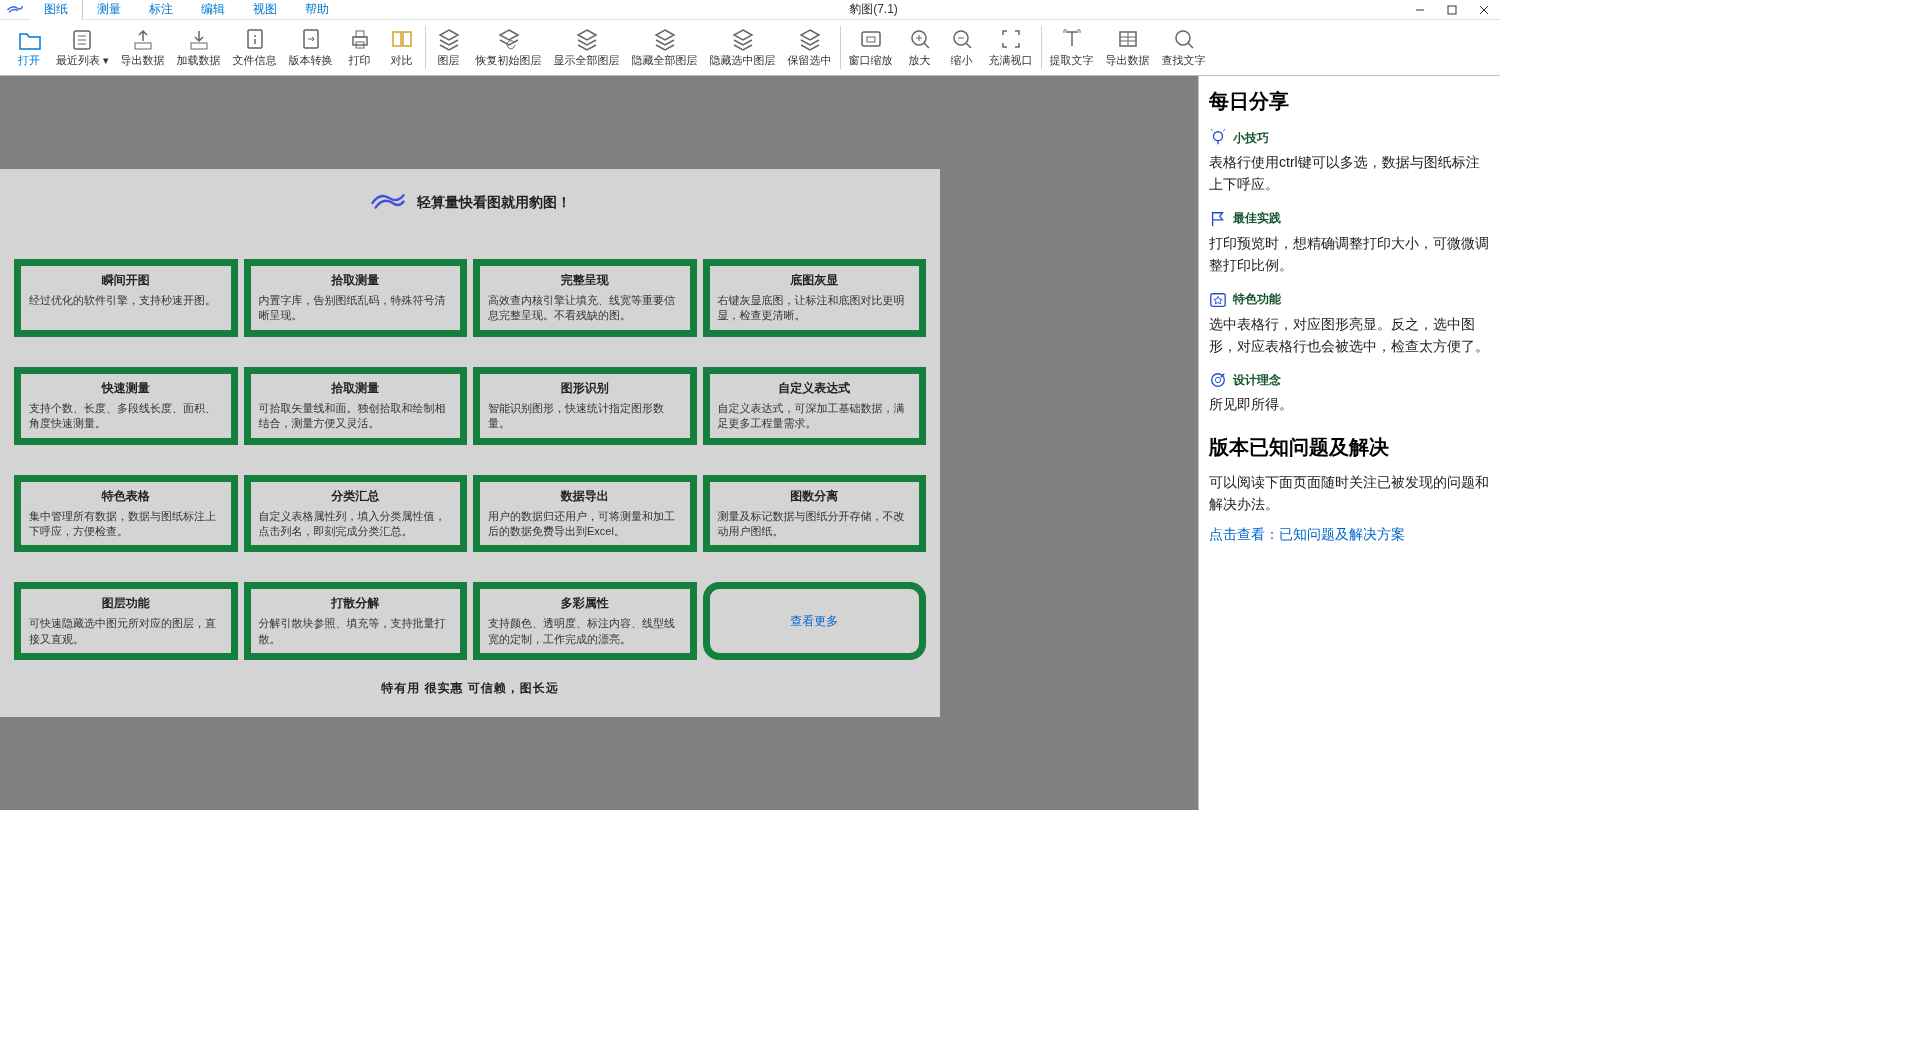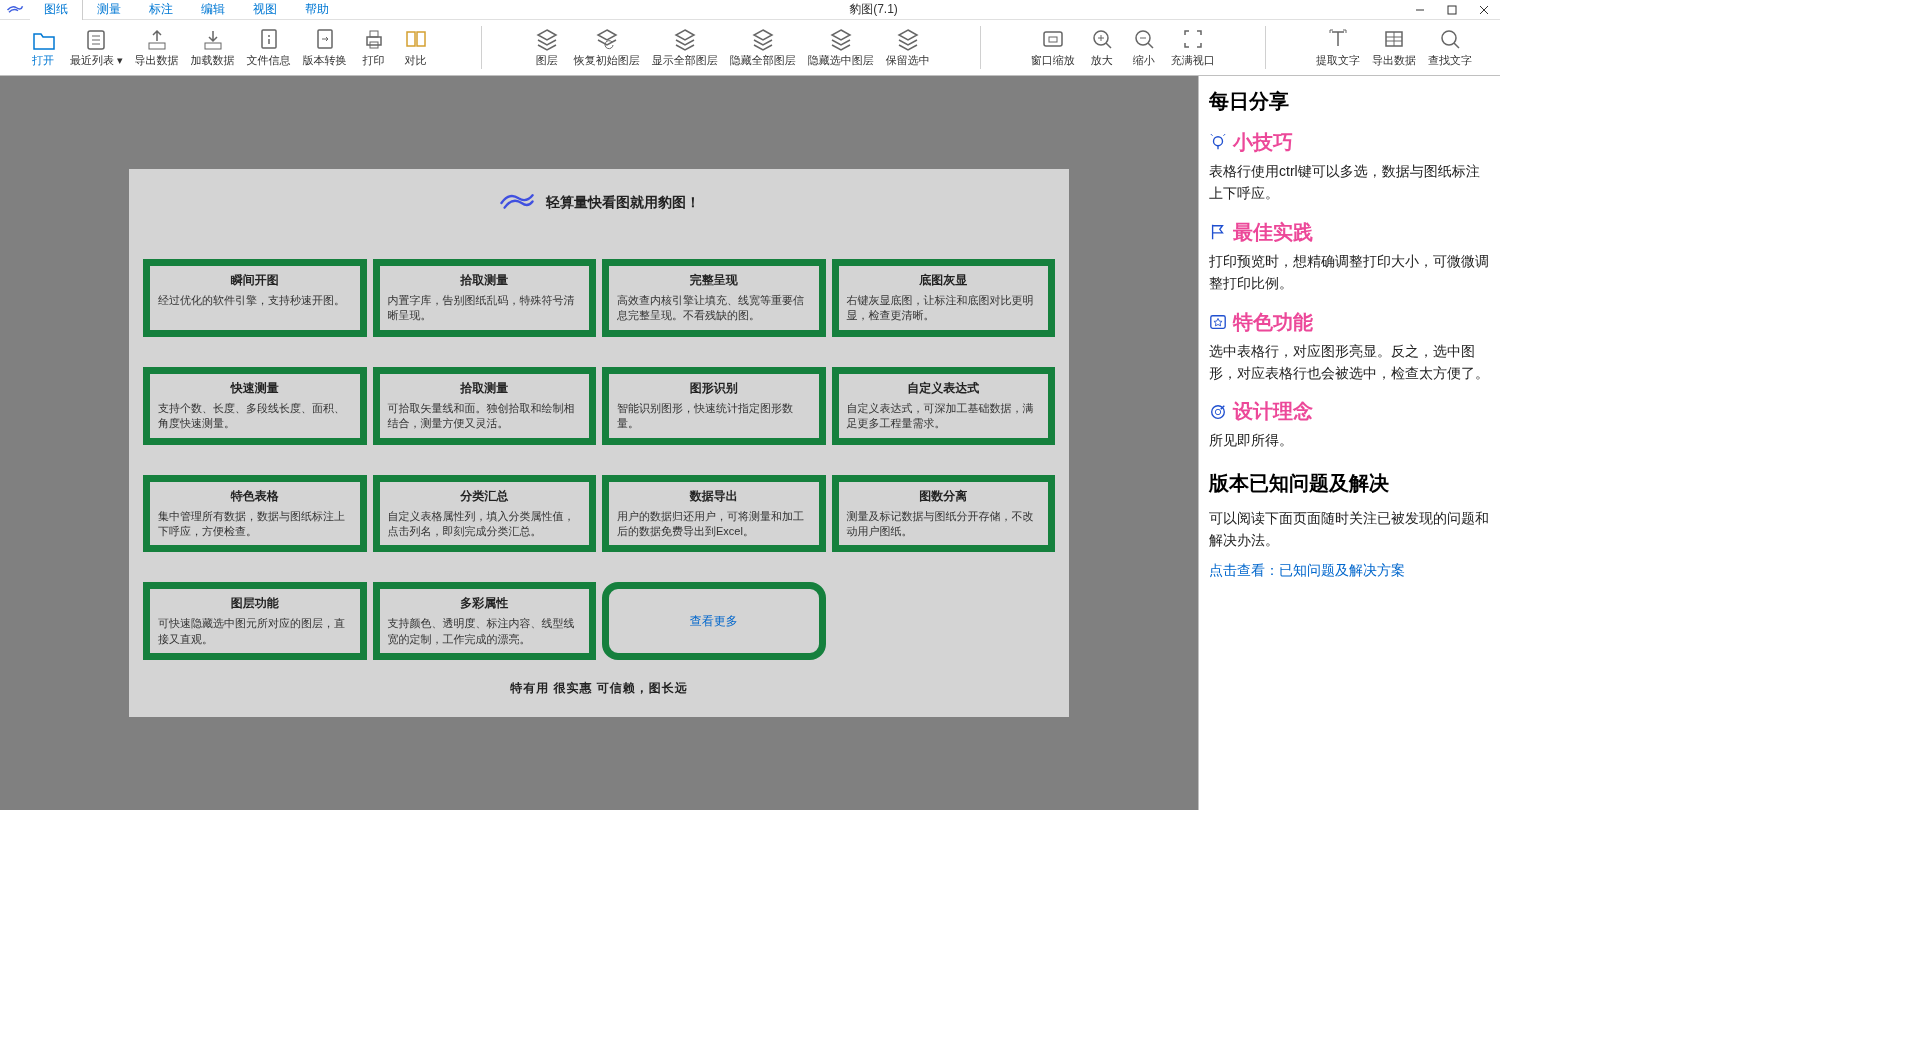--- a/index.html
+++ b/index.html
@@ -7,48 +7,48 @@
 
 .titlebar { height: 20px; display: flex; align-items: center; border-bottom: 1px solid #e0e0e0; }
 .titlebar .logo { width: 30px; display: flex; align-items: center; justify-content: center; }
 .titlebar .tabs { display: flex; }
 .titlebar .tab { padding: 2px 14px; font-size: 12px; color: #0078d4; cursor: pointer; }
 .titlebar .tab.active { background: #fff; border-right: 1px solid #ccc; }
 .titlebar .title { flex: 1; text-align: center; font-size: 12px; color: #333; }
 .titlebar .winbtns { display: flex; }
 .titlebar .wbtn { width: 32px; height: 20px; display: flex; align-items: center; justify-content: center; cursor: pointer; }
 
-.ribbon { height: 56px; display: flex; align-items: stretch; border-bottom: 1px solid #c0c0c0; padding: 0 22px; gap: 0; justify-content: space-between; }
+.ribbon { height: 56px; display: flex; align-items: stretch; border-bottom: 1px solid #c0c0c0; padding: 0 8px; gap: 0; }
 .ribbon-group { display: flex; align-items: stretch; }
 .ribbon-sep { width: 1px; background: #d0d0d0; margin: 6px 2px; }
 .rbtn { display: flex; flex-direction: column; align-items: center; justify-content: center; padding: 2px 6px; cursor: pointer; min-width: 42px; }
 .rbtn .icon { width: 24px; height: 24px; display: flex; align-items: center; justify-content: center; }
 .rbtn .lbl { font-size: 11px; color: #333; margin-top: 2px; white-space: nowrap; }
 .rbtn.active .icon svg { stroke: #0078d4; }
 .rbtn.active .lbl { color: #0078d4; }
 
 .content { display: flex; height: calc(810px - 76px); }
-.canvas { flex: 1; background: #808080; display: flex; align-items: center; justify-content: center; }
+.canvas { flex: 1; background: #808080; display: flex; align-items: center; justify-content: flex-start; }
 .welcome { background: #d4d4d4; width: 940px; padding: 20px 14px; }
 .welcome-head { display: flex; align-items: center; justify-content: center; gap: 10px; margin-bottom: 18px; }
 .welcome-head .slogan { font-size: 14px; font-weight: bold; color: #222; }
 .cards { display: grid; grid-template-columns: repeat(4, 1fr); gap: 6px; }
 .card { border: 7px solid #15803d; padding: 6px 8px; min-height: 52px; margin-top: 24px;}
 .card h4 { text-align: center; font-size: 12px; font-weight: bold; color: #222; margin-bottom: 4px; }
 .card p { font-size: 11px; color: #333; line-height: 1.4; }
 .card.more { display: flex; align-items: center; justify-content: center; border-radius: 16px; }
 .card.more a { color: #0066cc; font-size: 12px; }
 .footer-line { text-align: center; font-size: 12px; font-weight: bold; color: #222; margin-top: 20px; letter-spacing: 1px; }
 
 .sidepanel { width: 302px; border-left: 1px solid #c0c0c0; padding: 12px 10px; overflow-y: auto; }
 .sidepanel h2 { font-size: 20px; font-weight: bold; margin-bottom: 14px; }
 .share-item { margin-bottom: 14px; }
 .share-head { display: flex; align-items: center; gap: 6px; margin-bottom: 4px; }
 .share-head .sicon { width: 18px; height: 18px; display: flex; align-items: center; justify-content: center; }
-.share-head .stitle { font-size: 20px; font-weight: bold; color: #ec4899; }
+.share-head .stitle { font-size: 12px; font-weight: bold; color: #14532d; }
 .share-body { font-size: 14px; color: #222; line-height: 1.6; }
 .sidepanel h3 { font-size: 20px; font-weight: bold; margin: 18px 0 10px; }
 .link { color: #0066cc; cursor: pointer; font-size: 14px; }
 
 svg { display: block; }
 </style>
 </head>
 <body>
 
 <div class="titlebar">
@@ -347,20 +347,24 @@
             <h4>数据导出</h4>
             <p>用户的数据归还用户，可将测量和加工后的数据免费导出到Excel。</p>
           </div>
           <div class="card">
             <h4>图数分离</h4>
             <p>测量及标记数据与图纸分开存储，不改动用户图纸。</p>
           </div>
           <div class="card">
             <h4>图层功能</h4>
             <p>可快速隐藏选中图元所对应的图层，直接又直观。</p>
+          </div>
+          <div class="card">
+            <h4>打散分解</h4>
+            <p>分解引散块参照、填充等，支持批量打散。</p>
           </div>
           <div class="card">
             <h4>多彩属性</h4>
             <p>支持颜色、透明度、标注内容、线型线宽的定制，工作完成的漂亮。</p>
           </div>
           <div class="card more">
             <a>查看更多</a>
           </div>
         </div>
       <div class="footer-line">特有用 很实惠 可信赖，图长远</div>

